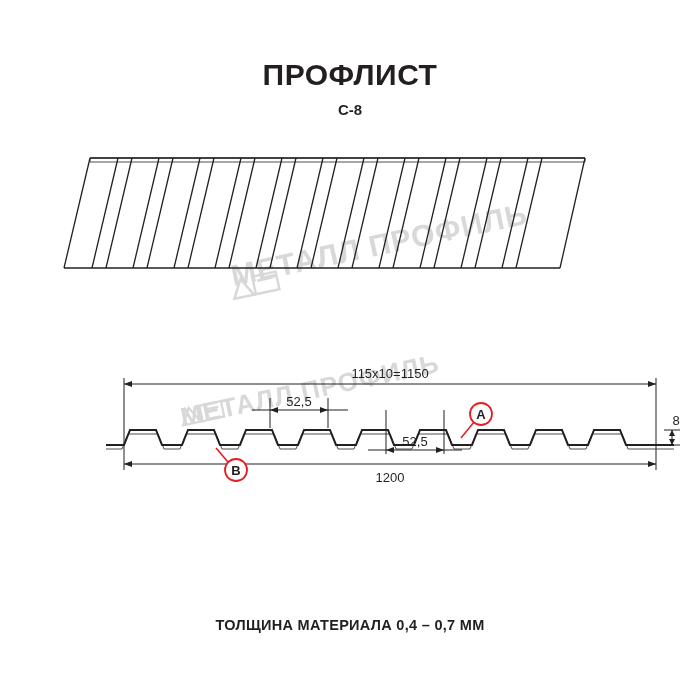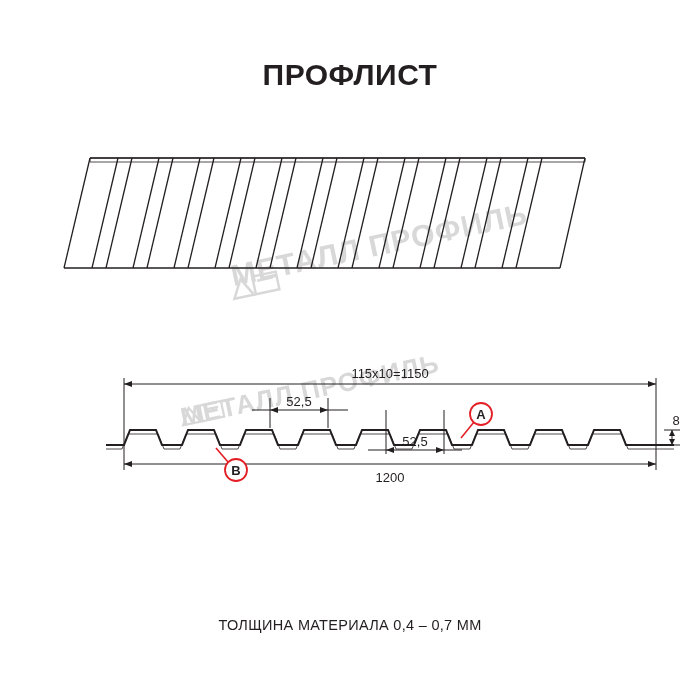--- a/index.html
+++ b/index.html
@@ -55,21 +55,21 @@
     width: 630px;
     height: 140px;
   }
   .footnote {
     position: absolute;
     top: 617px;
     left: 0;
     width: 700px;
     text-align: center;
     font-size: 14.5px;
-    font-weight: normal;
+    font-weight: bold;
     letter-spacing: 0.3px;
     color: #231f20;
   }
   .wm {
     position: absolute;
     pointer-events: none;
     color: #d8d8d8;
     font-weight: bold;
     letter-spacing: 1px;
     white-space: nowrap;
@@ -92,20 +92,21 @@
   }
   svg { display: block; overflow: visible; }
   text { font-family: "Liberation Sans", sans-serif; fill: #231f20; }
 </style>
 </head>
 <body>
 
 <div class="page">
 
   <div class="title">ПРОФЛИСТ</div>
+  <div class="subtitle">C-8</div>
 
   <div class="wm wm1">МЕТАЛЛ ПРОФИЛЬ</div>
   <div class="wm wm2">МЕТАЛЛ ПРОФИЛЬ</div>
 
   <div class="wm-mark" style="top:268px; left:228px;">
     <svg width="56" height="34" viewBox="0 0 56 34">
       <g transform="rotate(-12 28 17)" fill="none" stroke="#d8d8d8" stroke-width="2.5">
         <path d="M4 26 L14 8 L24 26 Z"></path>
         <path d="M26 8 L50 8 L50 26 L26 26 Z"></path>
         <path d="M30 13 L46 13"></path>

